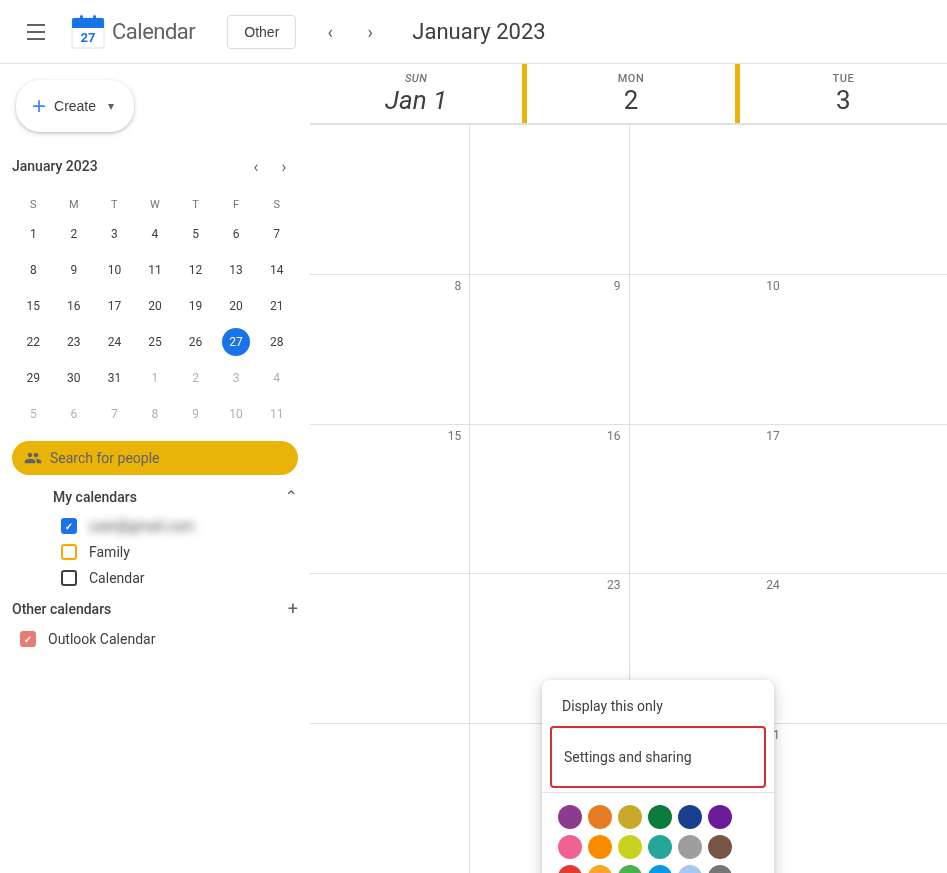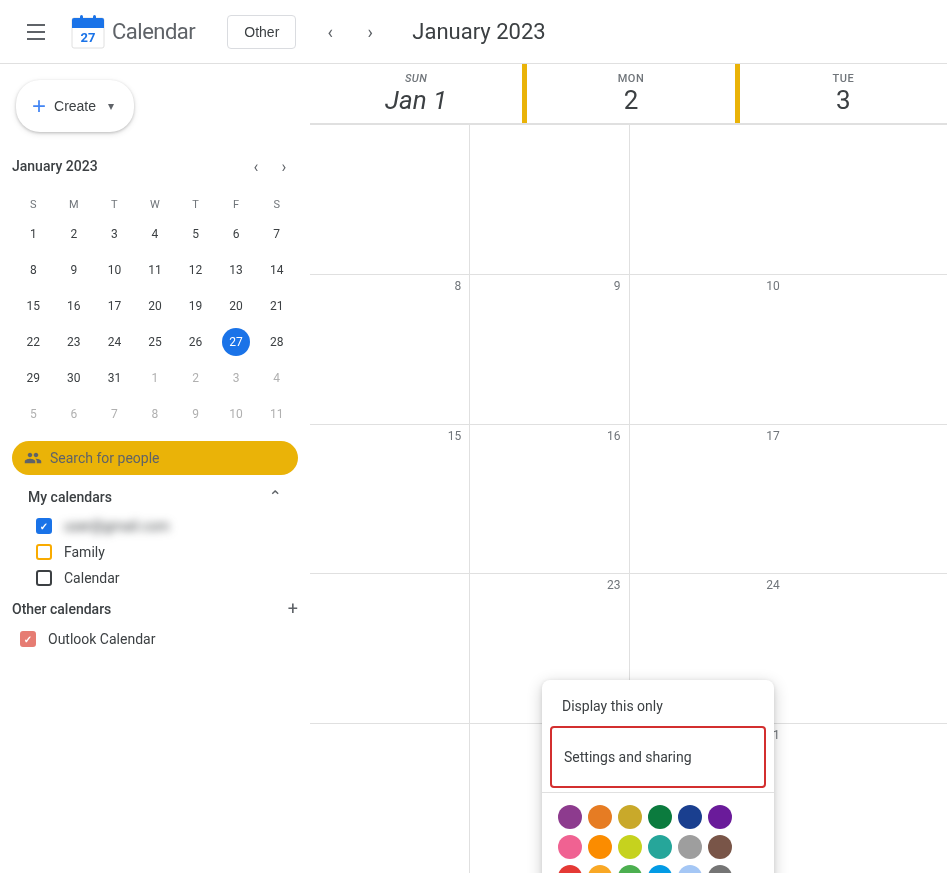--- a/index.html
+++ b/index.html
@@ -35,21 +35,21 @@
     .mini-cal-grid td { text-align: center; padding: 3px 0; cursor: pointer; }
     .mini-cal-day { width: 28px; height: 28px; display: inline-flex; align-items: center; justify-content: center; border-radius: 50%; font-size: 12px; color: #3c4043; }
     .mini-cal-day.today { background: #1a73e8; color: #fff; }
     .mini-cal-day.other-month { color: #b0b0b0; }
 
     
     .search-people { display: flex; align-items: center; gap: 8px; margin: 8px 12px; padding: 8px 12px; background: #eab308; border-radius: 24px; cursor: pointer; }
     .search-people-text { font-size: 14px; color: #5f6368; }
 
     
-    .cal-section { margin-top: 12px; padding: 0 28px; }
+    .cal-section { margin-top: 12px; padding: 0 12px; margin-left: 41px; }
     .cal-section-header { display: flex; align-items: center; justify-content: space-between; margin-bottom: 8px; cursor: pointer; }
     .cal-section-title { font-size: 14px; font-weight: 500; color: #3c4043; }
     .cal-section-chevron { color: #5f6368; font-size: 16px; }
     .cal-item { display: flex; align-items: center; gap: 12px; padding: 4px 8px; border-radius: 4px; cursor: pointer; margin-bottom: 2px; }
     .cal-item-name { font-size: 14px; color: #3c4043; }
     .checkbox { width: 16px; height: 16px; border-radius: 3px; border: 2px solid; display: flex; align-items: center; justify-content: center; flex-shrink: 0; }
     .checkbox.checked { }
     .checkbox.checked::after { content: '✓'; font-size: 10px; color: #fff; font-weight: bold; }
 
     

